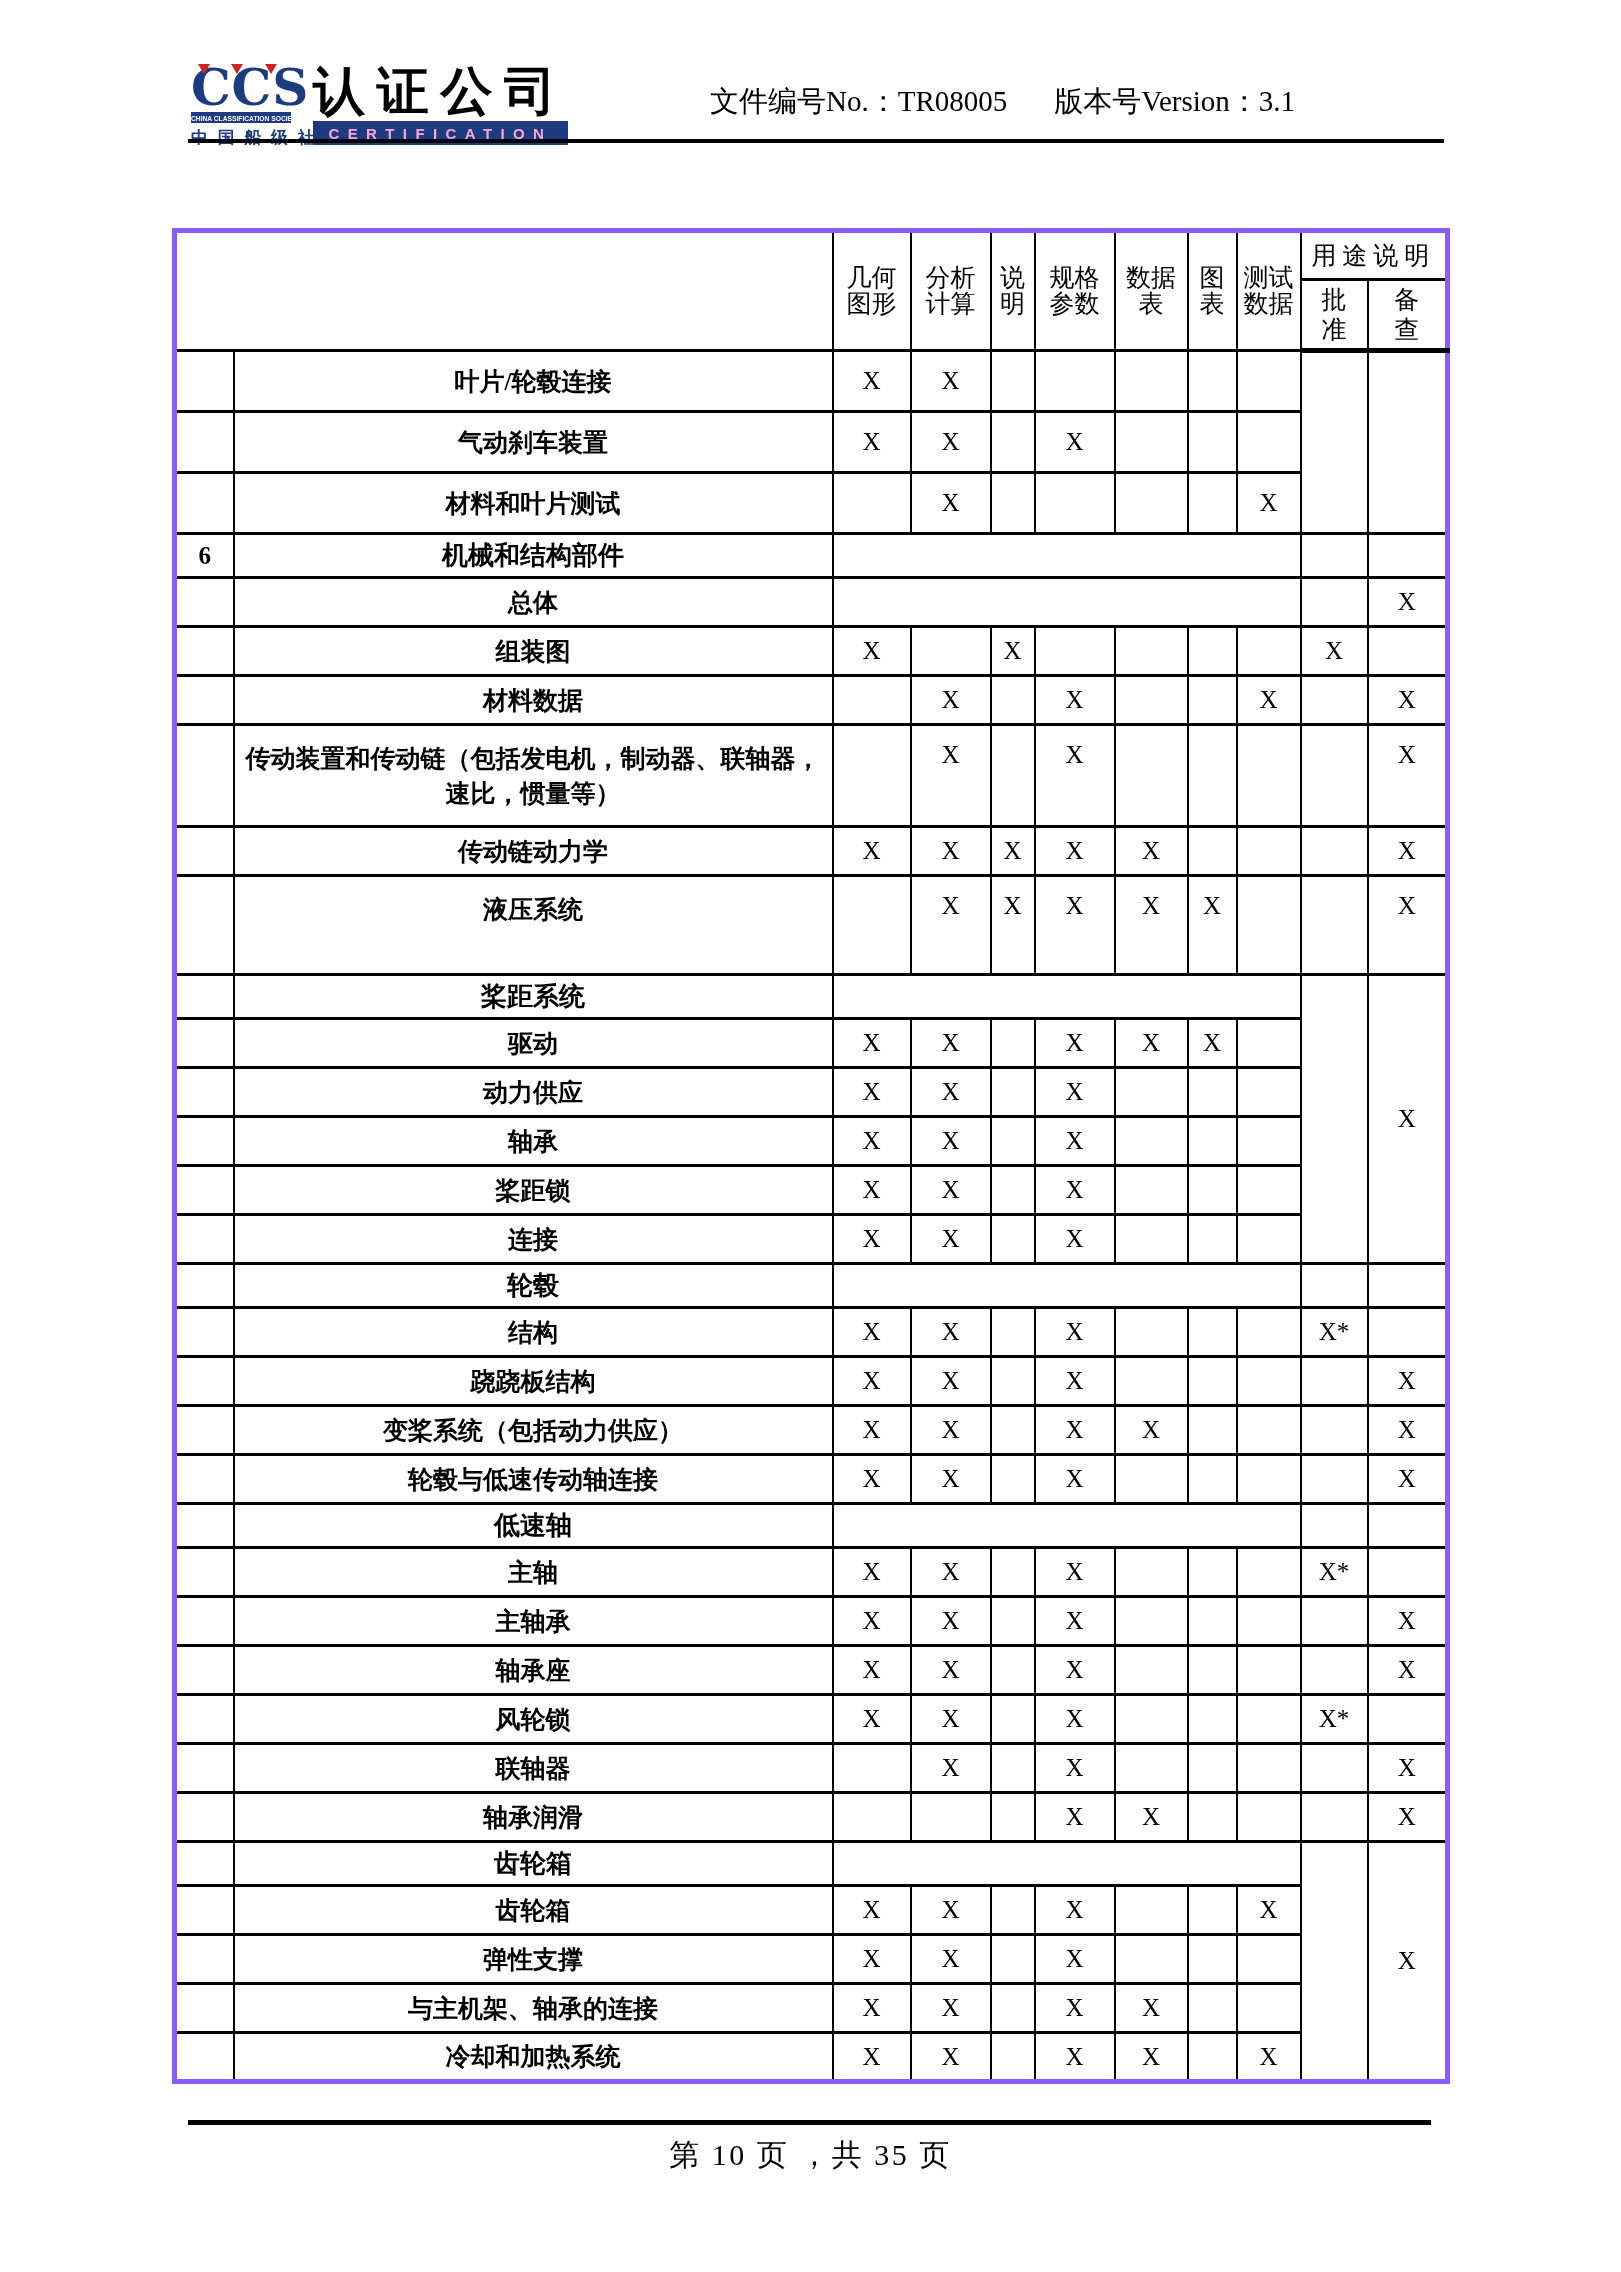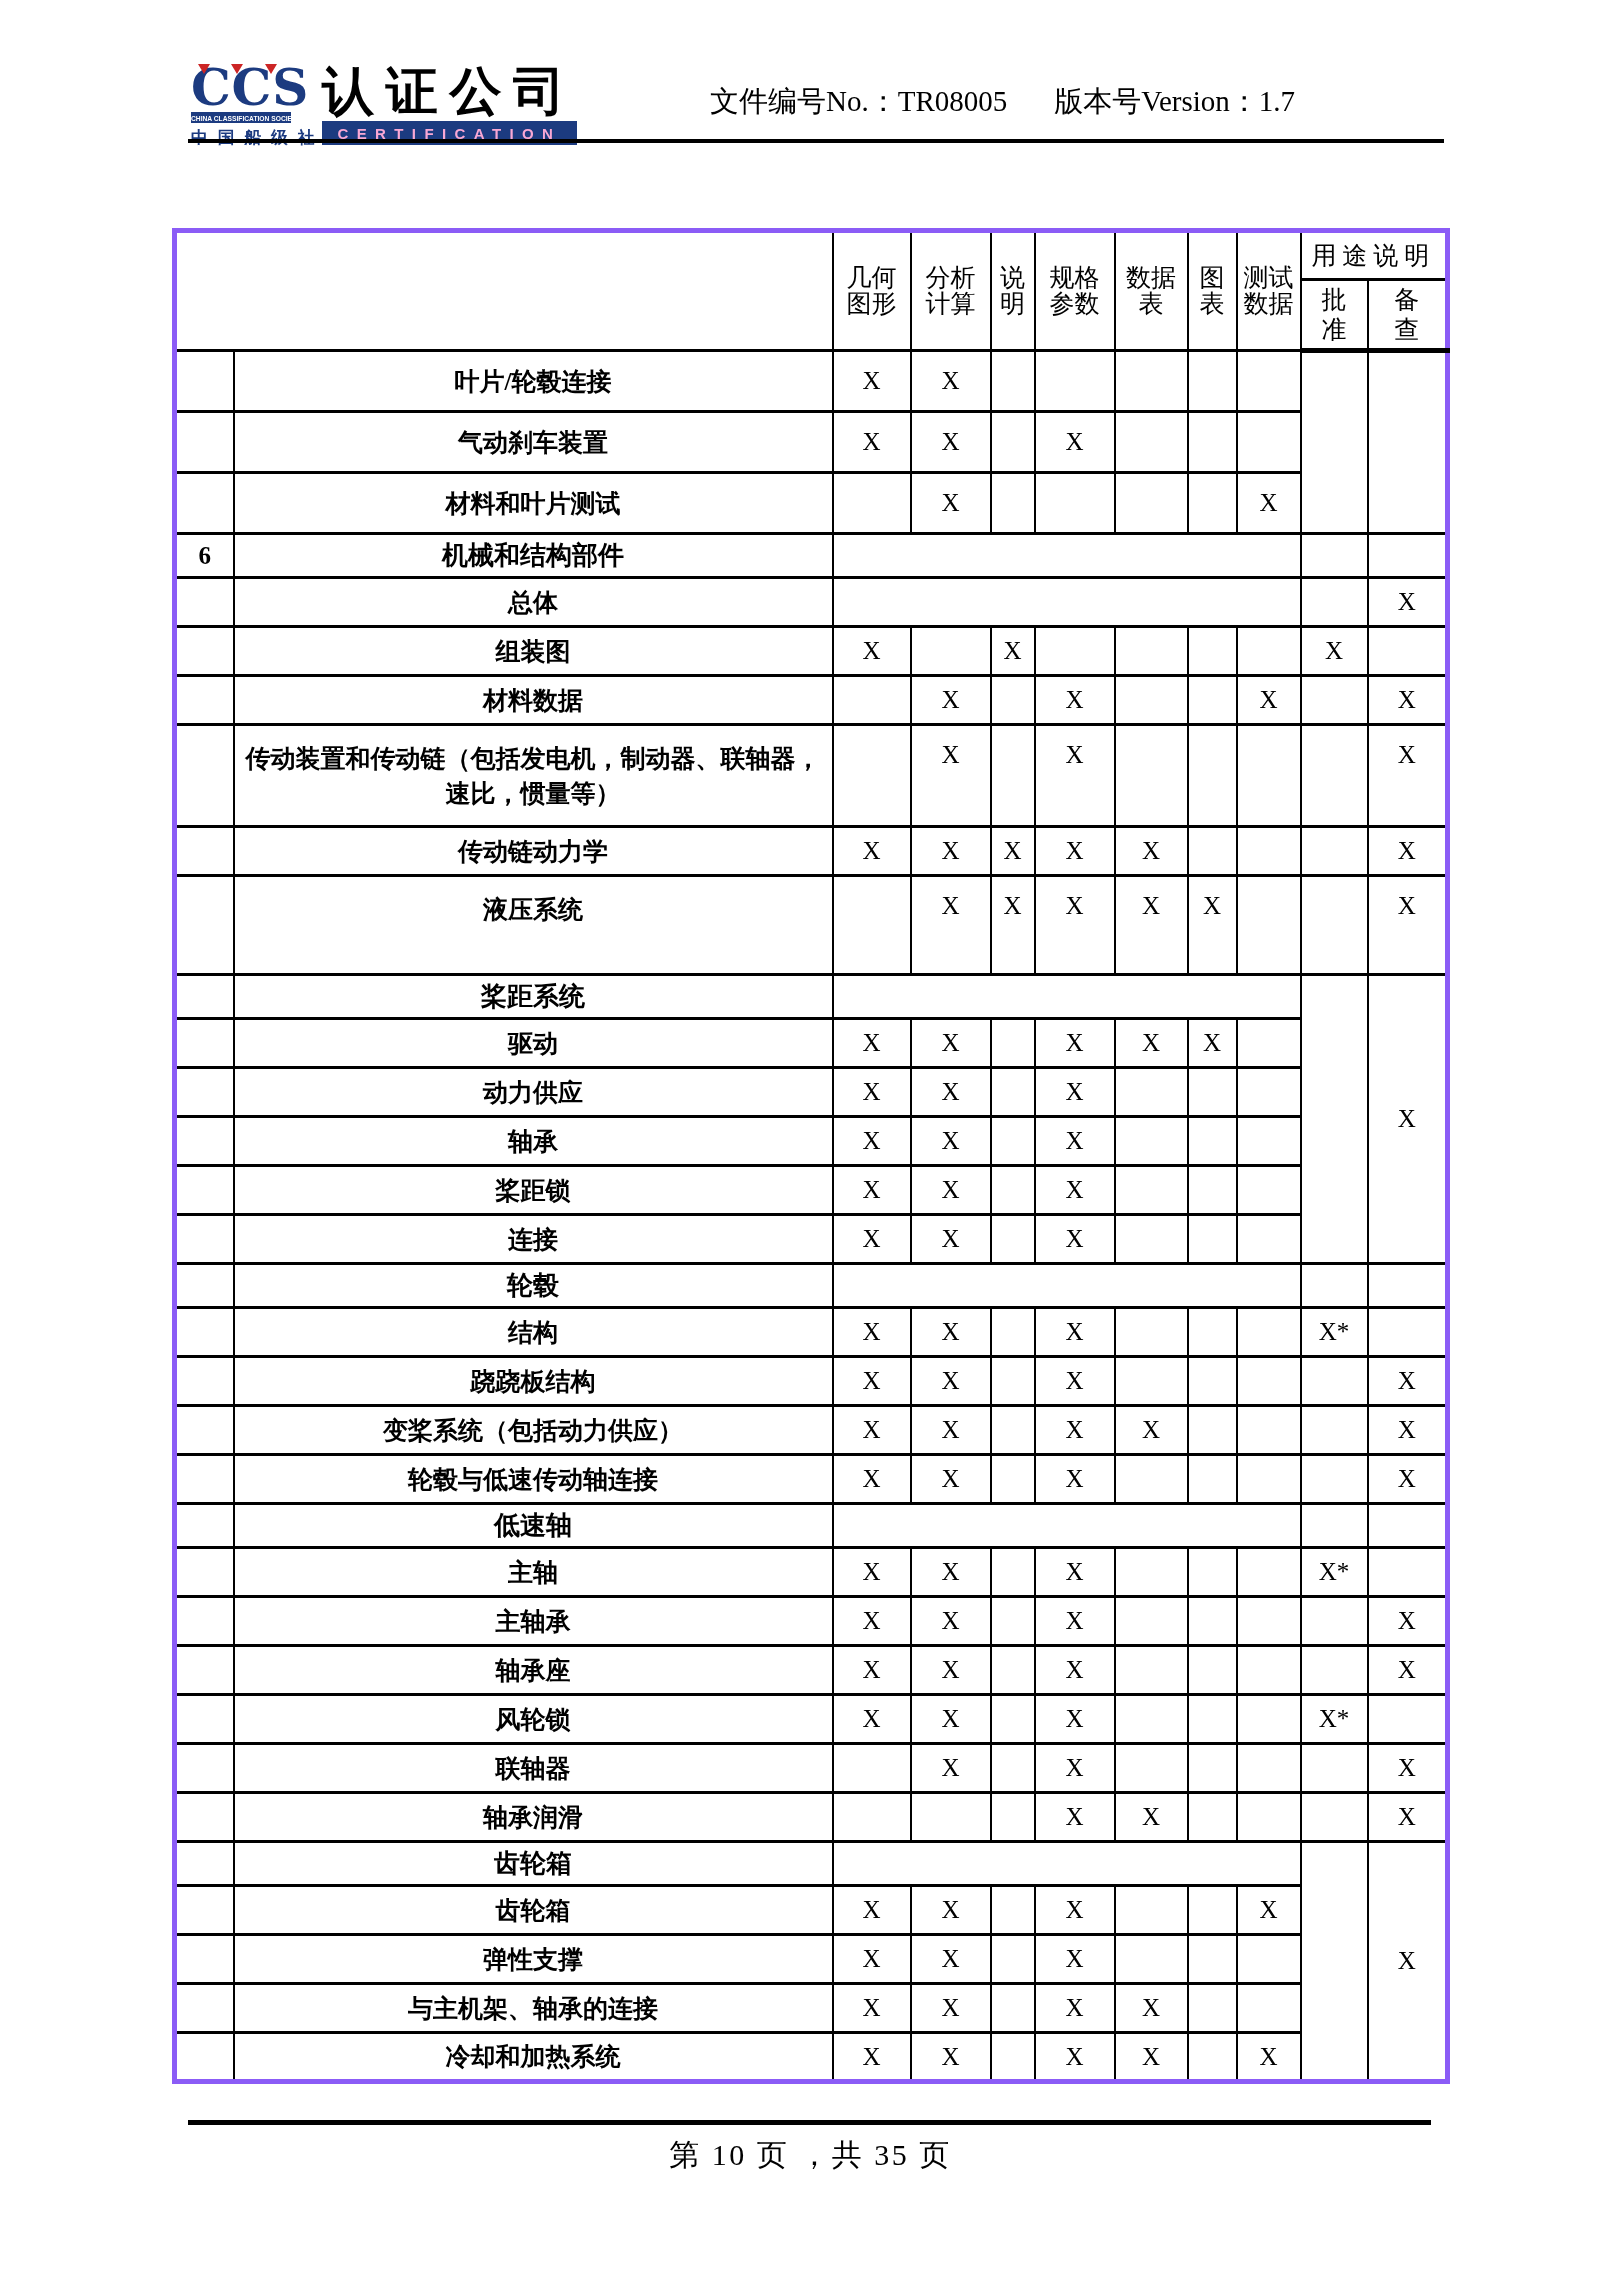--- a/index.html
+++ b/index.html
@@ -1,21 +1,21 @@
 <!DOCTYPE html>
 <html style="font-size:13.4px"><head>
 <meta charset="utf-8">
 <style>
   html,body{margin:0;padding:0;background:#fff;}
   .page{
     position:relative;width:1621px;height:2273px;background:#ffffff;
     font-family:"Liberation Serif","DejaVu Serif",serif;color:#000;overflow:hidden;
   }
   
-  .logo{position:absolute;left:191px;top:67px;display:flex;gap:31px;}
+  .logo{position:absolute;left:191px;top:67px;display:flex;gap:22px;}
   .logo-left{width:100px;position:relative;}
   .ccs{
     font-family:"DejaVu Serif",serif;font-weight:bold;font-size:50px;line-height:42px;
     letter-spacing:0.8px;position:relative;text-align:center;
   }
   .wedge{position:absolute;width:0;height:0;border-left:6.7px solid transparent;
     border-right:6.7px solid transparent;border-top:10px solid;}
   .w1{left:6.7px;top:-3.3px;}  .w2{left:40px;top:-3.3px;}  .w3{left:74px;top:-3.3px;}
   .band-en{
     font-family:"Liberation Sans","DejaVu Sans",sans-serif;font-weight:bold;font-size:6.7px;
@@ -79,21 +79,21 @@
       <div class="band-cn" style="color: rgb(28, 59, 128);">中 国 船 级 社</div>
     </div>
     <div class="logo-right">
       <div class="brand-cn" style="color: #000000;">认证公司</div>
       <div class="cert-bar" style="background: rgb(28, 59, 128);">CERTIFICATION</div>
     </div>
   </div>
 
   <div class="docline">
     <span>文件编号No.：TR08005</span>
-    <span>版本号Version：1.7</span>
+    <span>版本号Version：3.1</span>
   </div>
   <div class="hrule"></div>
 
   <table class="review">
     <colgroup>
       <col style="width:59px">
         <col style="width:599px">
         <col style="width:78px">
       <col style="width:80px">
         <col style="width:44px">

